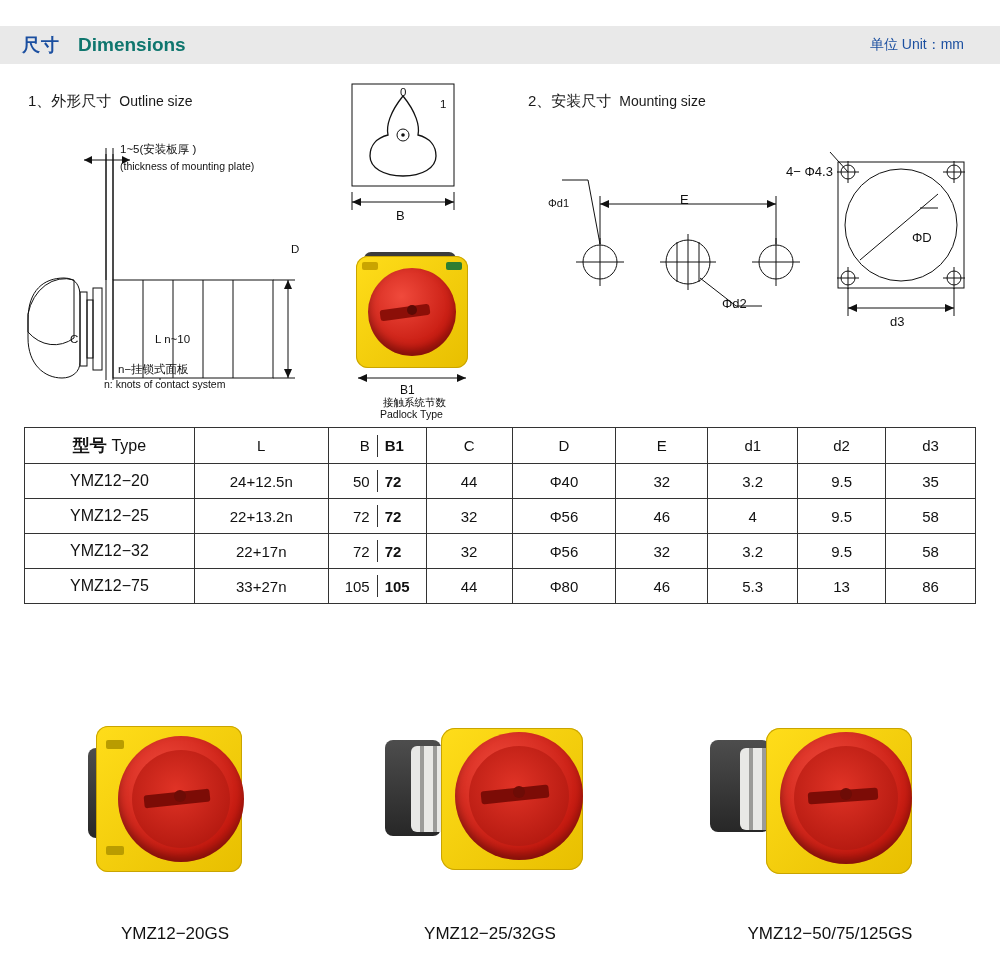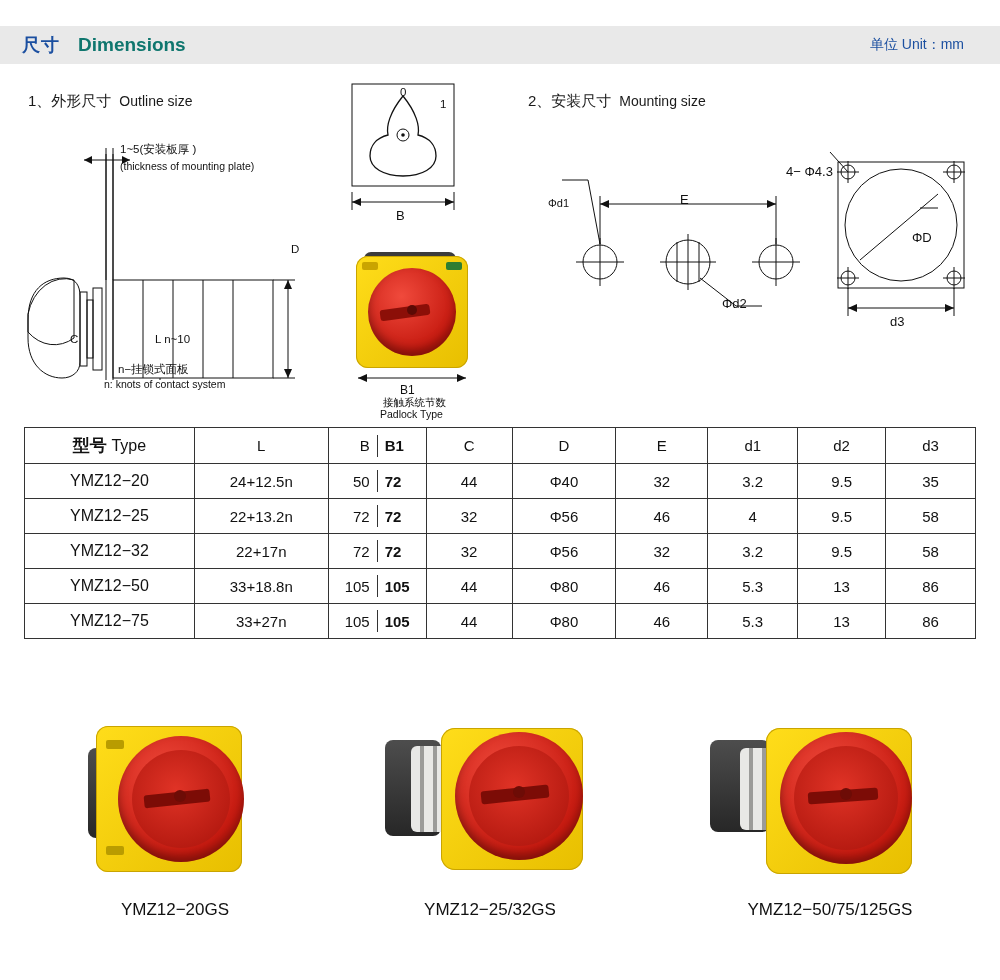--- a/index.html
+++ b/index.html
@@ -75,21 +75,21 @@
   .c-d    { width: 104px; }
   .c-e    { width: 92px; }
   .c-d1   { width: 90px; }
   .c-d2   { width: 88px; }
   .c-d3   { width: 90px; }
 
   
   .photos { position: absolute; left: 0; top: 700px; width: 1000px; height: 260px; }
   .photo-cell { position: absolute; text-align: center; }
   .photo-caption {
-    font-size: 17px; color: #111; margin-top: 0;
+    font-size: 17px; color: #111; margin-top: 24px;
   }
   .switch-photo { position: relative; }
 
   
   .body-black {
     position: absolute; border-radius: 8px;
     background: linear-gradient(180deg,#4a4a4a,#2c2c2c);
   }
   .body-grey {
     position: absolute; border-radius: 6px;
@@ -361,37 +361,20 @@
           </div>
         </td>
         <td>32</td>
         <td>Φ56</td>
         <td>32</td>
         <td>3.2</td>
         <td>9.5</td>
         <td>58</td>
       </tr>
       <tr>
-        <td class="type-cell">YMZ12−50</td>
-        <td>33+18.8n</td>
-        <td class="bcell">
-          <div class="bsplit">
-            <span class="b">105</span>
-            <span class="bar"></span>
-            <span class="b1">105</span>
-          </div>
-        </td>
-        <td>44</td>
-        <td>Φ80</td>
-        <td>46</td>
-        <td>5.3</td>
-        <td>13</td>
-        <td>86</td>
-      </tr>
-      <tr>
         <td class="type-cell">YMZ12−75</td>
         <td>33+27n</td>
         <td class="bcell">
           <div class="bsplit">
             <span class="b">105</span>
             <span class="bar"></span>
             <span class="b1">105</span>
           </div>
         </td>
         <td>44</td>

